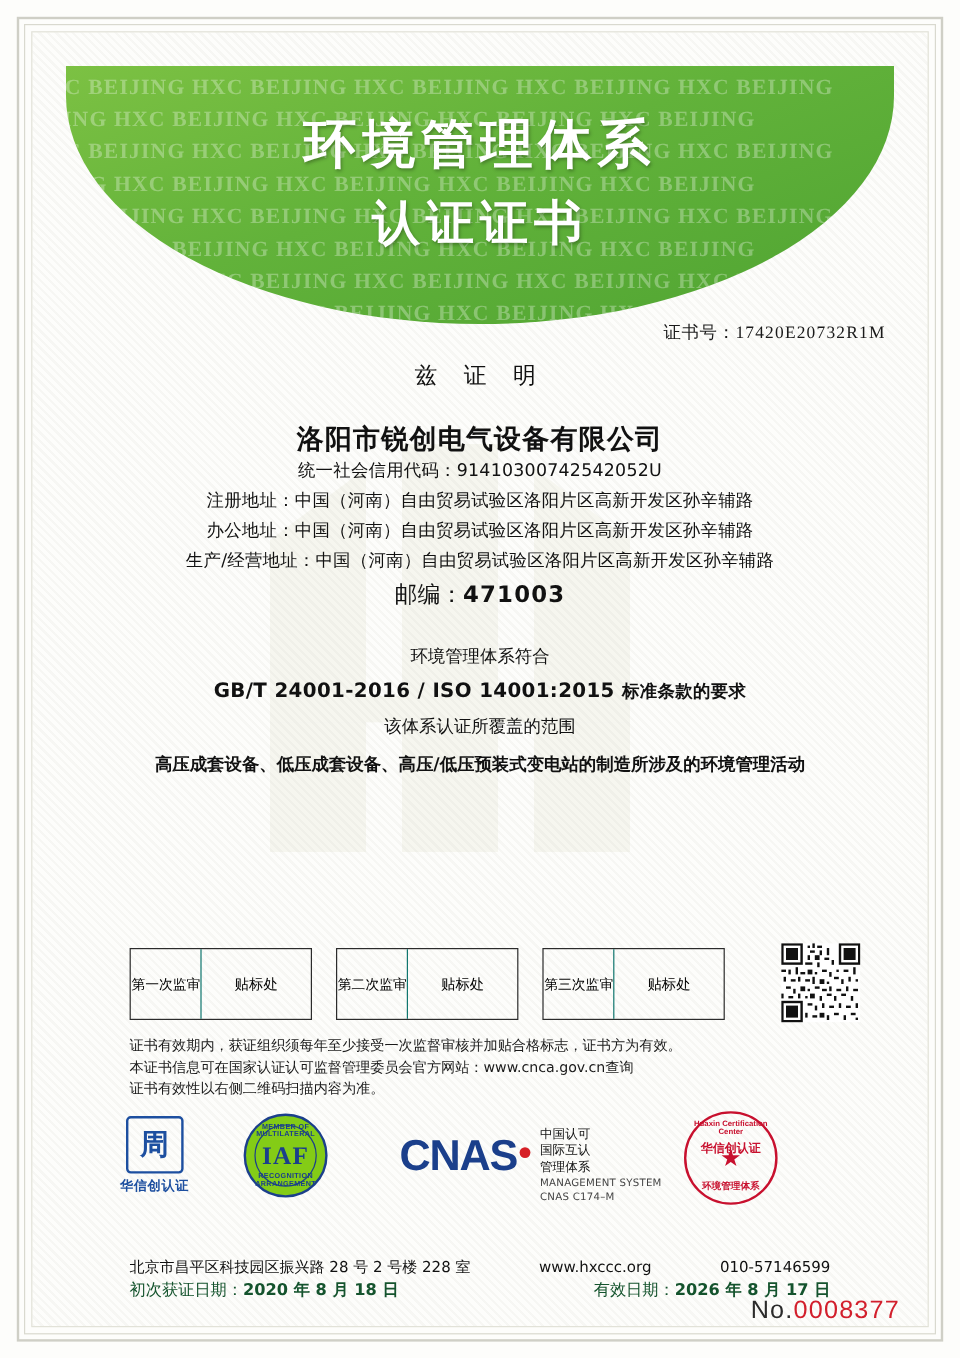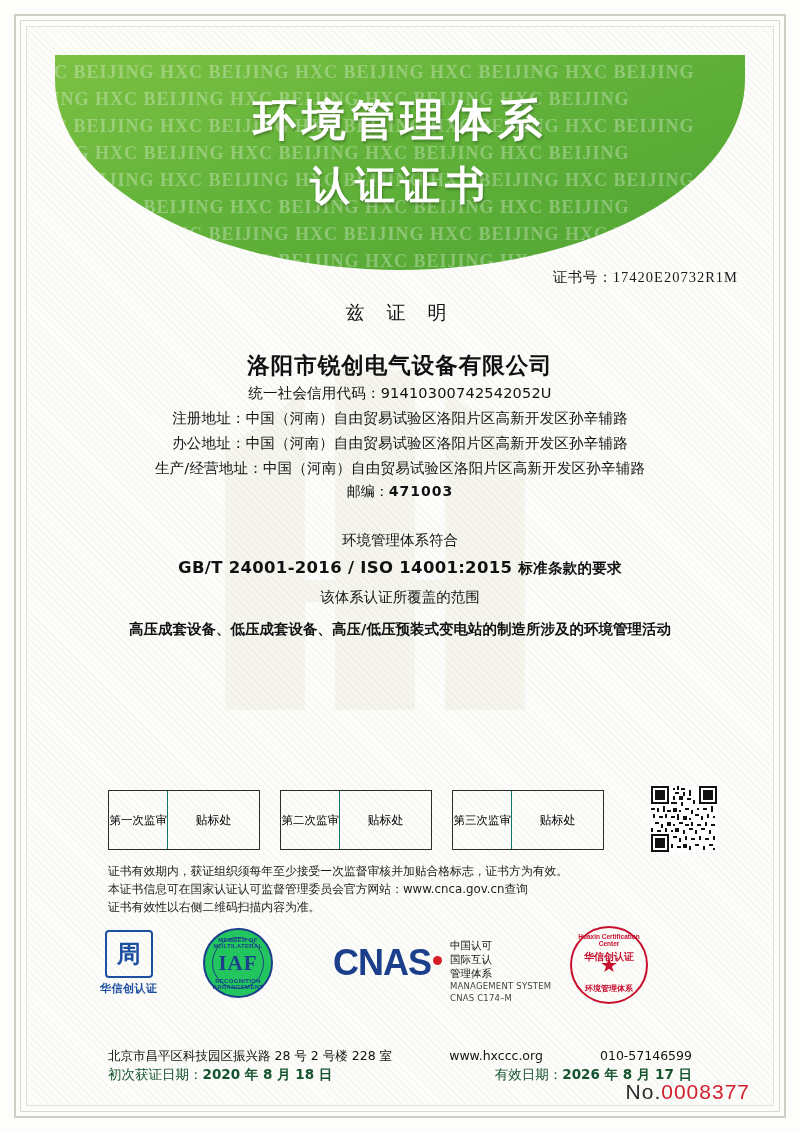--- a/index.html
+++ b/index.html
@@ -117,21 +117,21 @@
   .company {
     font-size: 22.5px;
     font-weight: bold;
     letter-spacing: 1px;
   }
   .line {
     font-size: 14.5px;
     line-height: 25px;
     letter-spacing: .2px;
   }
-  .zip { font-size: 14px; margin-top: 2px; }
+  .zip { font-size: 19px; margin-top: 2px; }
   .zip b { font-weight: bold; letter-spacing: 1px; }
   .spacer-1 { height: 26px; }
   .conform { font-size: 14.5px; line-height: 26px; }
   .standard {
     font-size: 16.5px;
     font-weight: bold;
     line-height: 30px;
     letter-spacing: .3px;
   }
   .standard .tail { font-size: 14.5px; font-weight: bold; }
@@ -227,21 +227,21 @@
     font-weight: bold;
     letter-spacing: .5px;
   }
 
   .iaf-logo { left: 108px; top: 0px; }
   .iaf-circle {
     width: 66px; height: 66px;
     border-radius: 50%;
     border: 2px solid #1b3f8b;
     position: relative;
-    background: #22c55e;
+    background: #84cc16;
     text-decoration: underline;
   }
   .iaf-inner {
     position: absolute; inset: 7px;
     border-radius: 50%;
     border: 1px solid #1b3f8b;
     display: flex; align-items: center; justify-content: center;
   }
   .iaf-text {
     font-family: "Liberation Serif", serif;

